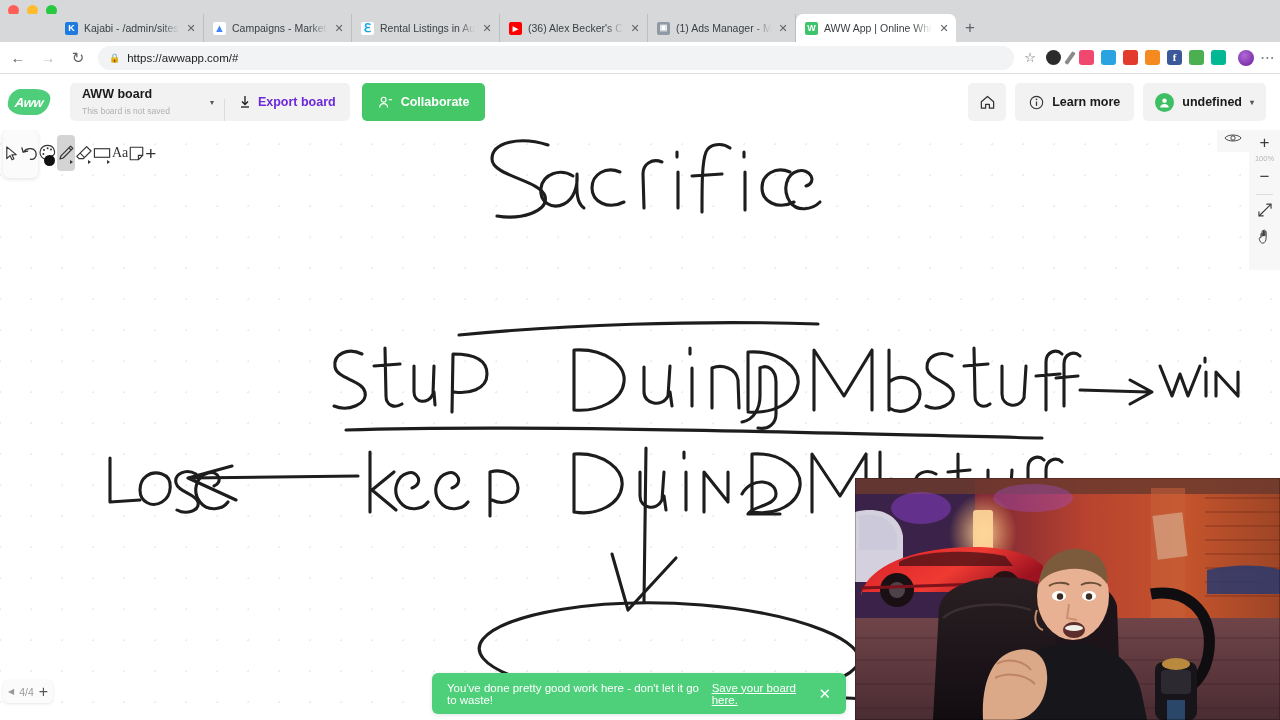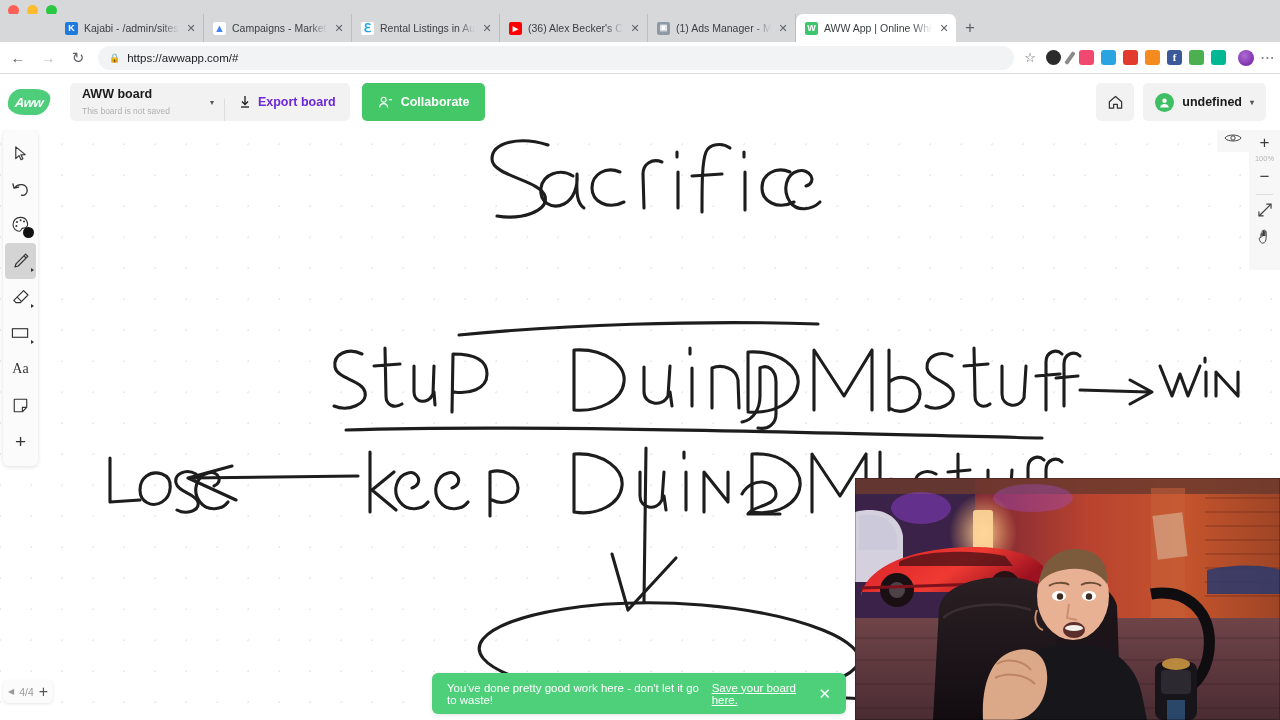--- a/index.html
+++ b/index.html
@@ -152,21 +152,21 @@
     background-position: 16px 5px;
     overflow: hidden;
   }
   .drawing { position: absolute; top: 0; left: 0; width: 1280px; height: 600px; }
 
   
   .tool-rail {
     position: absolute; top: 130px; left: 3px; width: 35px;
     background: #fbfbfb; border-radius: 6px;
     box-shadow: 0 1px 4px rgba(0,0,0,.13);
-    display: flex; flex-direction: column; align-items: center;
+    display: flex; flex-direction: row; align-items: center;
     padding: 5px 0 7px; z-index: 5;
   }
   .tool {
     width: 31px; height: 36px; display: flex; align-items: center;
     justify-content: center; position: relative; cursor: pointer;
     border-radius: 4px;
   }
   .tool.selected { background: #d4d4d4; }
   .tool .sub-caret {
     position: absolute; right: 2px; bottom: 7px;
@@ -334,20 +334,28 @@
         <line x1="11.5" y1="5" x2="15" y2="5" stroke="#fff" stroke-width="1.2"></line>
       </svg>
       <span>Collaborate</span>
     </div>
 
     <div class="tb-right">
       <div class="home-btn">
         <svg width="17" height="17" viewBox="0 0 18 18">
           <path d="M2.5 8.2 L9 2.6 L15.5 8.2 L15.5 15 L11 15 L11 11 L7 11 L7 15 L2.5 15 Z" fill="none" stroke="#333" stroke-width="1.3" stroke-linejoin="round"></path>
         </svg>
+      </div>
+      <div class="learn-btn">
+        <svg width="15" height="15" viewBox="0 0 16 16">
+          <circle cx="8" cy="8" r="6.6" fill="none" stroke="#333" stroke-width="1.2"></circle>
+          <line x1="8" y1="7" x2="8" y2="11.6" stroke="#333" stroke-width="1.3"></line>
+          <circle cx="8" cy="4.7" r="0.85" fill="#333"></circle>
+        </svg>
+        <span>Learn more</span>
       </div>
       <div class="user-btn">
         <span class="user-av">
           <svg width="13" height="13" viewBox="0 0 14 14">
             <circle cx="7" cy="5" r="2.4" fill="#fff"></circle>
             <path d="M2.4 12.5c0-2.6 2-4 4.6-4s4.6 1.4 4.6 4z" fill="#fff"></path>
           </svg>
         </span>
         <span>undefined</span>
         <span class="caret">▾</span>

